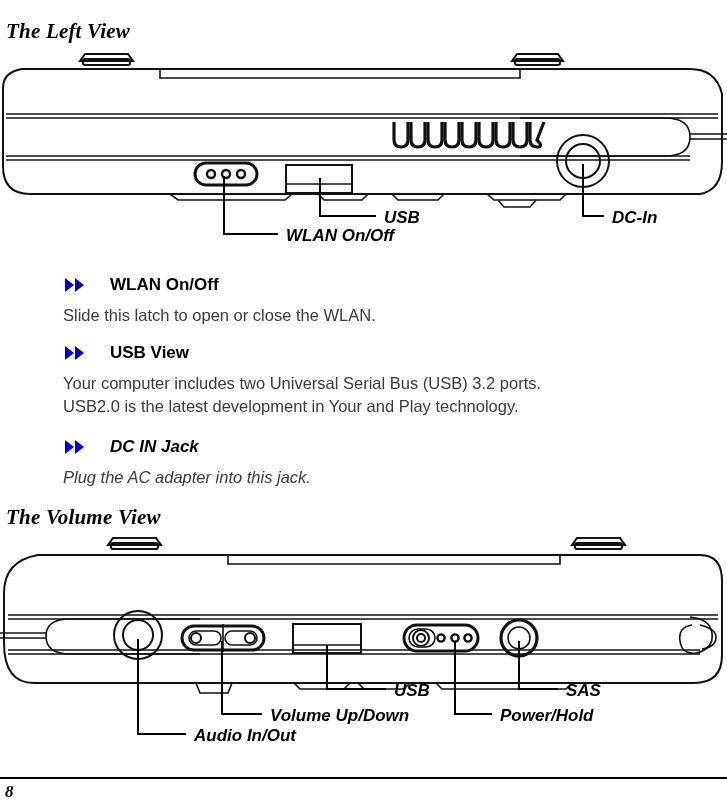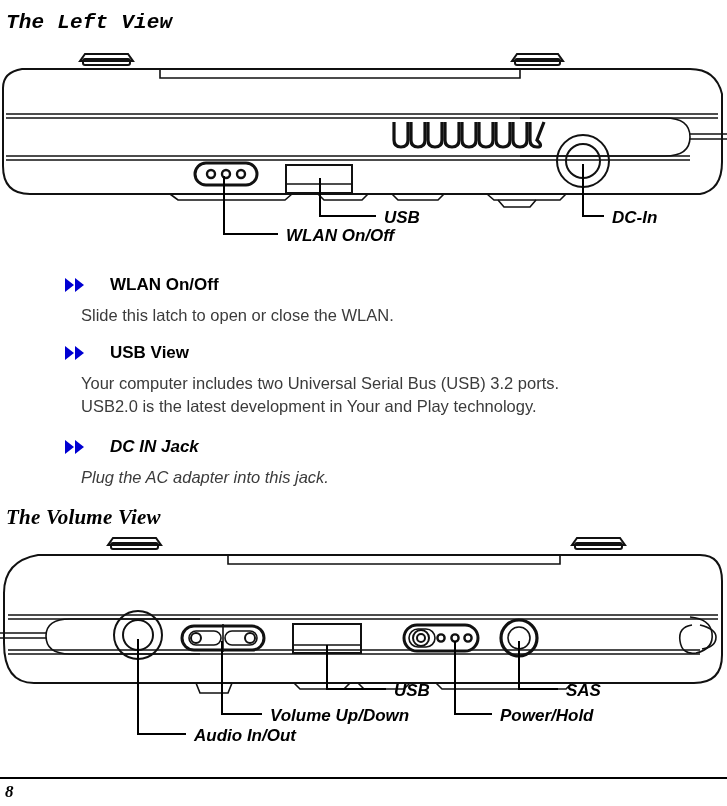--- a/index.html
+++ b/index.html
@@ -26,21 +26,21 @@
     position: absolute;
     left: 6px;
     font-family: "Liberation Serif", "DejaVu Serif", serif;
     font-weight: bold;
     font-style: italic;
     font-size: 21px;
     color: #000000;
     letter-spacing: 0.2px;
     white-space: nowrap;
   }
-  #heading-left  { top: 11px; font-family: Liberation Mono, monospace; }
+  #heading-left  { top: 19px; }
   #heading-right { top: 505px; }
 
   
   .diagram {
     position: absolute;
     left: 0;
   }
   #diagram-left  { top: 48px;  width: 727px; height: 215px; }
   #diagram-right { top: 533px; width: 727px; height: 232px; }
   .diagram svg { display: block; }
@@ -73,21 +73,21 @@
     font-size: 17px;
     color: #000000;
     margin-left: 22px;
     white-space: nowrap;
   }
   .feature-body {
     font-family: "Liberation Sans", sans-serif;
     font-size: 16.5px;
     color: #3b3b3b;
     line-height: 23px;
-    padding-left: 81px;
+    padding-left: 63px;
     padding-right: 20px;
     margin-top: 6px;
   }
   .feature-body .line { display: block; white-space: nowrap; }
 
   
   #footer-rule {
     position: absolute;
     left: 0;
     top: 777px;

